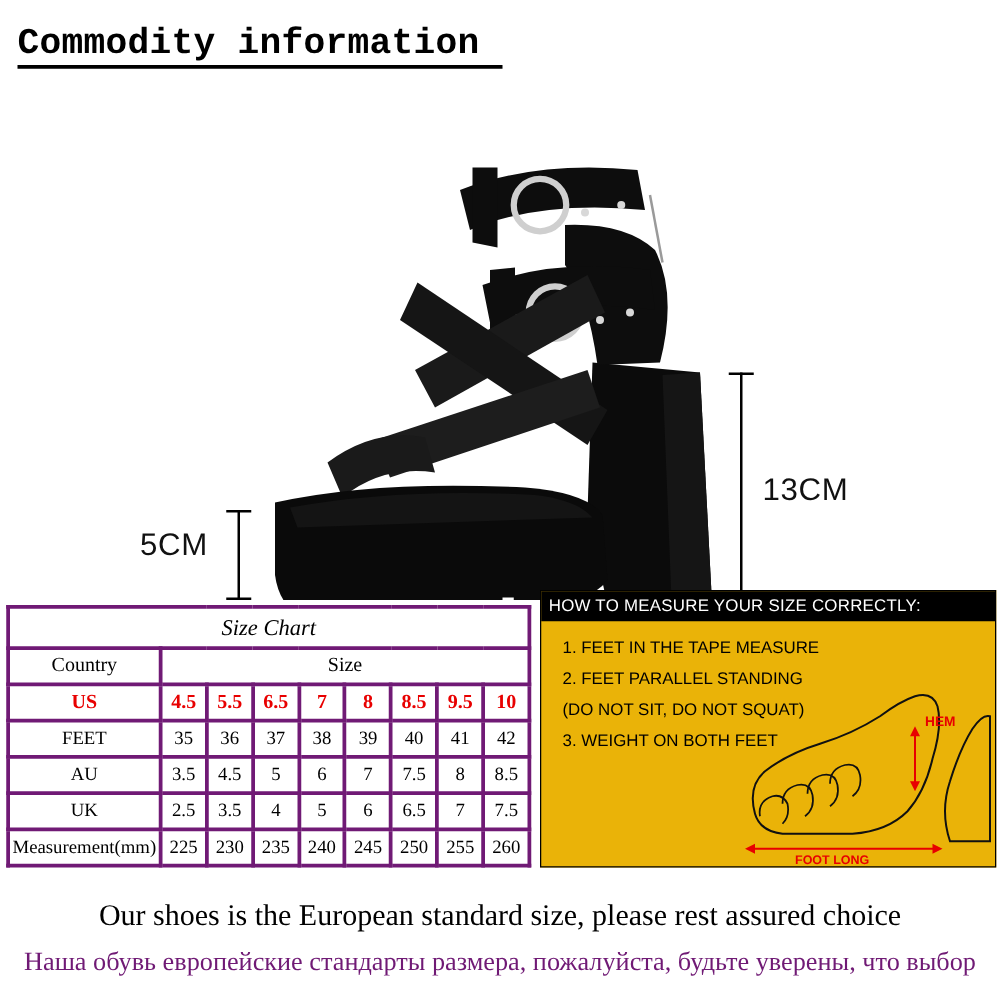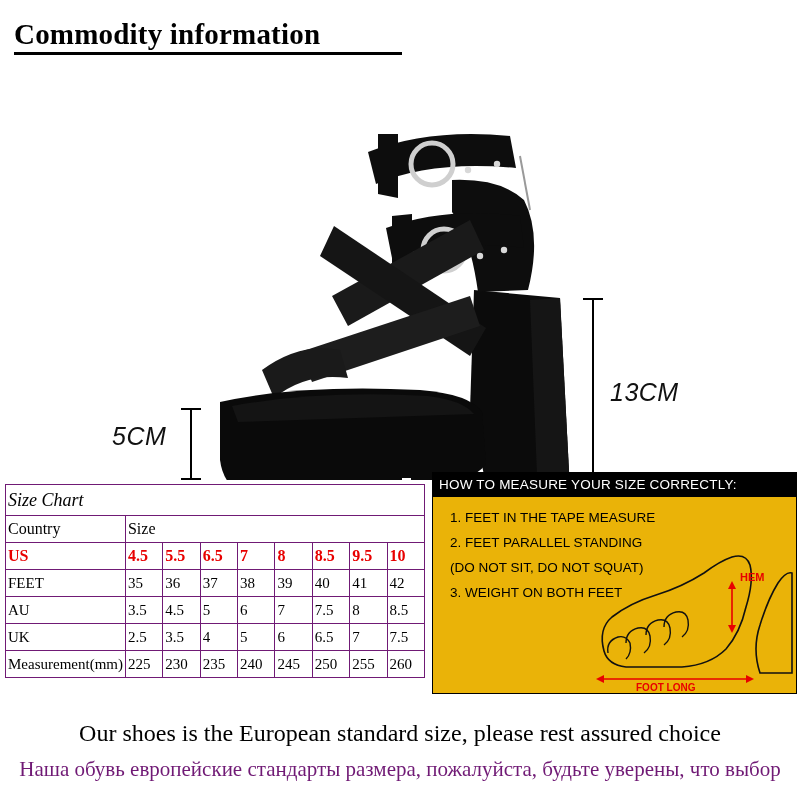--- a/index.html
+++ b/index.html
@@ -19,21 +19,21 @@
     position: relative;
     width: 800px;
     height: 800px;
   }
 
   
   .header-title {
     position: absolute;
     left: 14px;
     top: 18px;
-    font-family: Liberation Serif, serif;
+    font-family: Liberation Mono, monospace;
     font-size: 29px;
     font-weight: bold;
     letter-spacing: 0.2px;
     color: #000;
   }
   .header-underline {
     position: absolute;
     left: 14px;
     top: 52px;
     width: 388px;
@@ -41,21 +41,20 @@
     background: #000;
   }
 
   
   .photo-area {
     position: absolute;
     left: 0;
     top: 60px;
     width: 764px;
     height: 420px;
-    font-style: italic;
   }
 
   .dim-label {
     position: absolute;
     font-family: "Liberation Sans", sans-serif;
     font-size: 25px;
     color: #111;
     letter-spacing: 0.5px;
   }
   .label-13 { left: 610px; top: 318px; }
@@ -78,22 +77,22 @@
   .size-chart {
     position: absolute;
     left: 5px;
     top: 484px;
     width: 420px;
     border-collapse: collapse;
     font-family: "Liberation Serif", serif;
     background: #fff;
   }
   .size-chart td {
-    border: 1px solid #701a75;
-    text-align: left;
+    border: 3px solid #701a75;
+    text-align: center;
     font-size: 15px;
     height: 26px;
     padding: 0 2px;
   }
   .size-chart td.country-col {
     width: 88px;
   }
   .size-chart .title-cell {
     font-style: italic;
     font-size: 18px;

